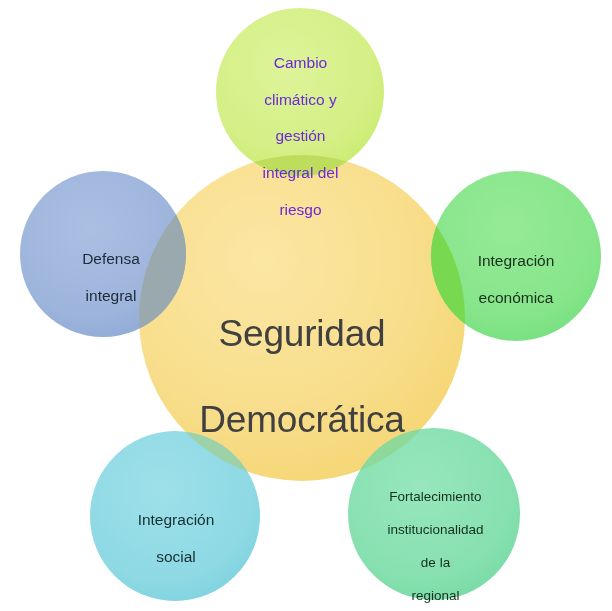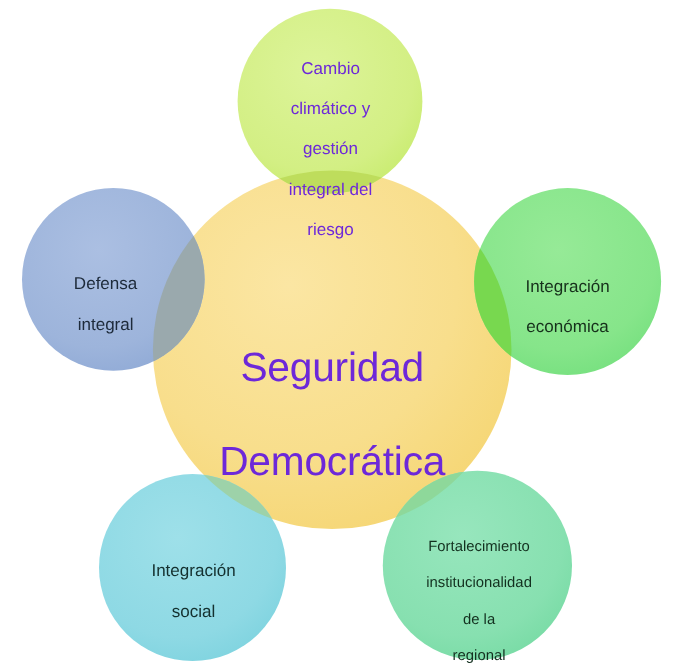--- a/index.html
+++ b/index.html
@@ -30,21 +30,21 @@
   .node-label {
     position: absolute;
     text-align: center;
     color: #18281f;
     line-height: 1.18;
     font-family: "Liberation Sans", sans-serif;
     pointer-events: none;
     white-space: pre-line;
   }
   .label-center {
-    color: #6d28d9;
+    color: #404040;
     font-size: 37px;
     line-height: 1.16;
     letter-spacing: -0.2px;
   }
   .label-top {
     font-size: 15.5px;
     color: #6d28d9;
   }
   .label-left {
     font-size: 15.5px;
@@ -151,21 +151,21 @@
   </div>
 
   <div class="node-label label-top" style="left:228px; top:36px; width:145px;">
     <div>Cambio</div>
     <div>climático y</div>
     <div>gestión</div>
     <div>integral del</div>
     <div>riesgo</div>
   </div>
 
-  <div class="node-label label-left" style="left:26px; top:232px; width:140px;">
+  <div class="node-label label-left" style="left:41px; top:232px; width:140px;">
     <div>Defensa</div>
     <div>integral</div>
   </div>
 
   <div class="node-label label-right" style="left:446px; top:234px; width:140px;">
     <div>Integración</div>
     <div>económica</div>
   </div>
 
   <div class="node-label label-bottom-left" style="left:105px; top:493px; width:142px;">

